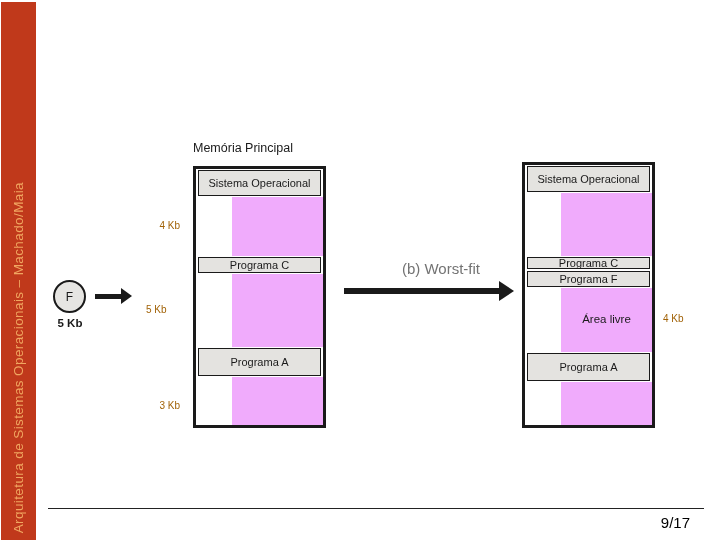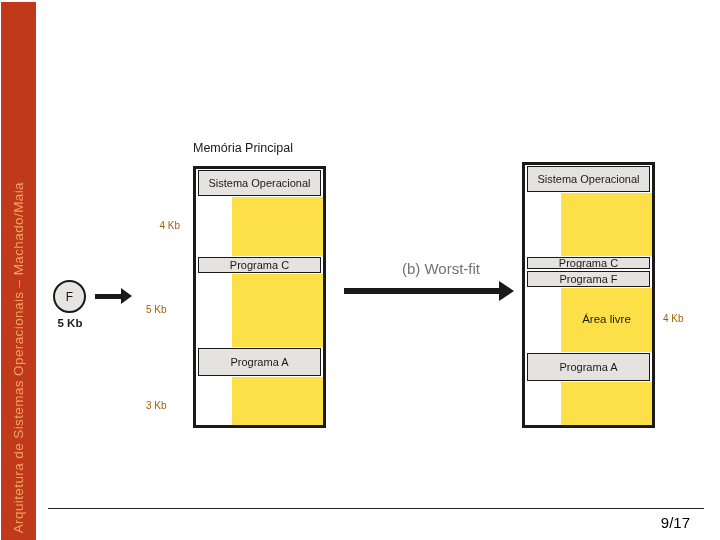--- a/index.html
+++ b/index.html
@@ -54,30 +54,30 @@
     flex: 0 0 auto;
     display: flex; align-items: center; justify-content: center;
     font-size: 11px; line-height: 1; color: #1a1a1a;
     box-sizing: border-box;
   }
   .seg.program {
     background: var(--program-fill, #E4E3E0);
     border: 1px solid #1a1a1a;
     margin: 1px 2px;
   }
-  .seg.free { background: #fde047; margin-left: 36px; }
+  .seg.free { background: #f0abfc; margin-left: 36px; }
   .seg.grow { flex: 1 1 auto; }
   .free-label { font-size: 11.5px; }
   
   .size-label {
     position: absolute; font-size: 10px; color: #a16207;
   }
   .lbl-4kb-left  { left: 146px; top: 220px; width: 34px; text-align: right; }
   .lbl-5kb-left  { left: 146px; top: 304px; width: 34px; text-align: left; }
-  .lbl-3kb-left  { left: 146px; top: 400px; width: 34px; text-align: left; }
+  .lbl-3kb-left  { left: 146px; top: 400px; width: 34px; text-align: right; }
   .lbl-4kb-right { left: 663px; top: 313px; width: 40px; text-align: left; }
   
   .f-circle {
     position: absolute; left: 53px; top: 280px;
     width: 33px; height: 33px;
     border: 2px solid #1a1a1a; border-radius: 50%;
     background: #E6E5E2;
     display: flex; align-items: center; justify-content: center;
     font-size: 12px; color: #1a1a1a;
     box-sizing: border-box;

